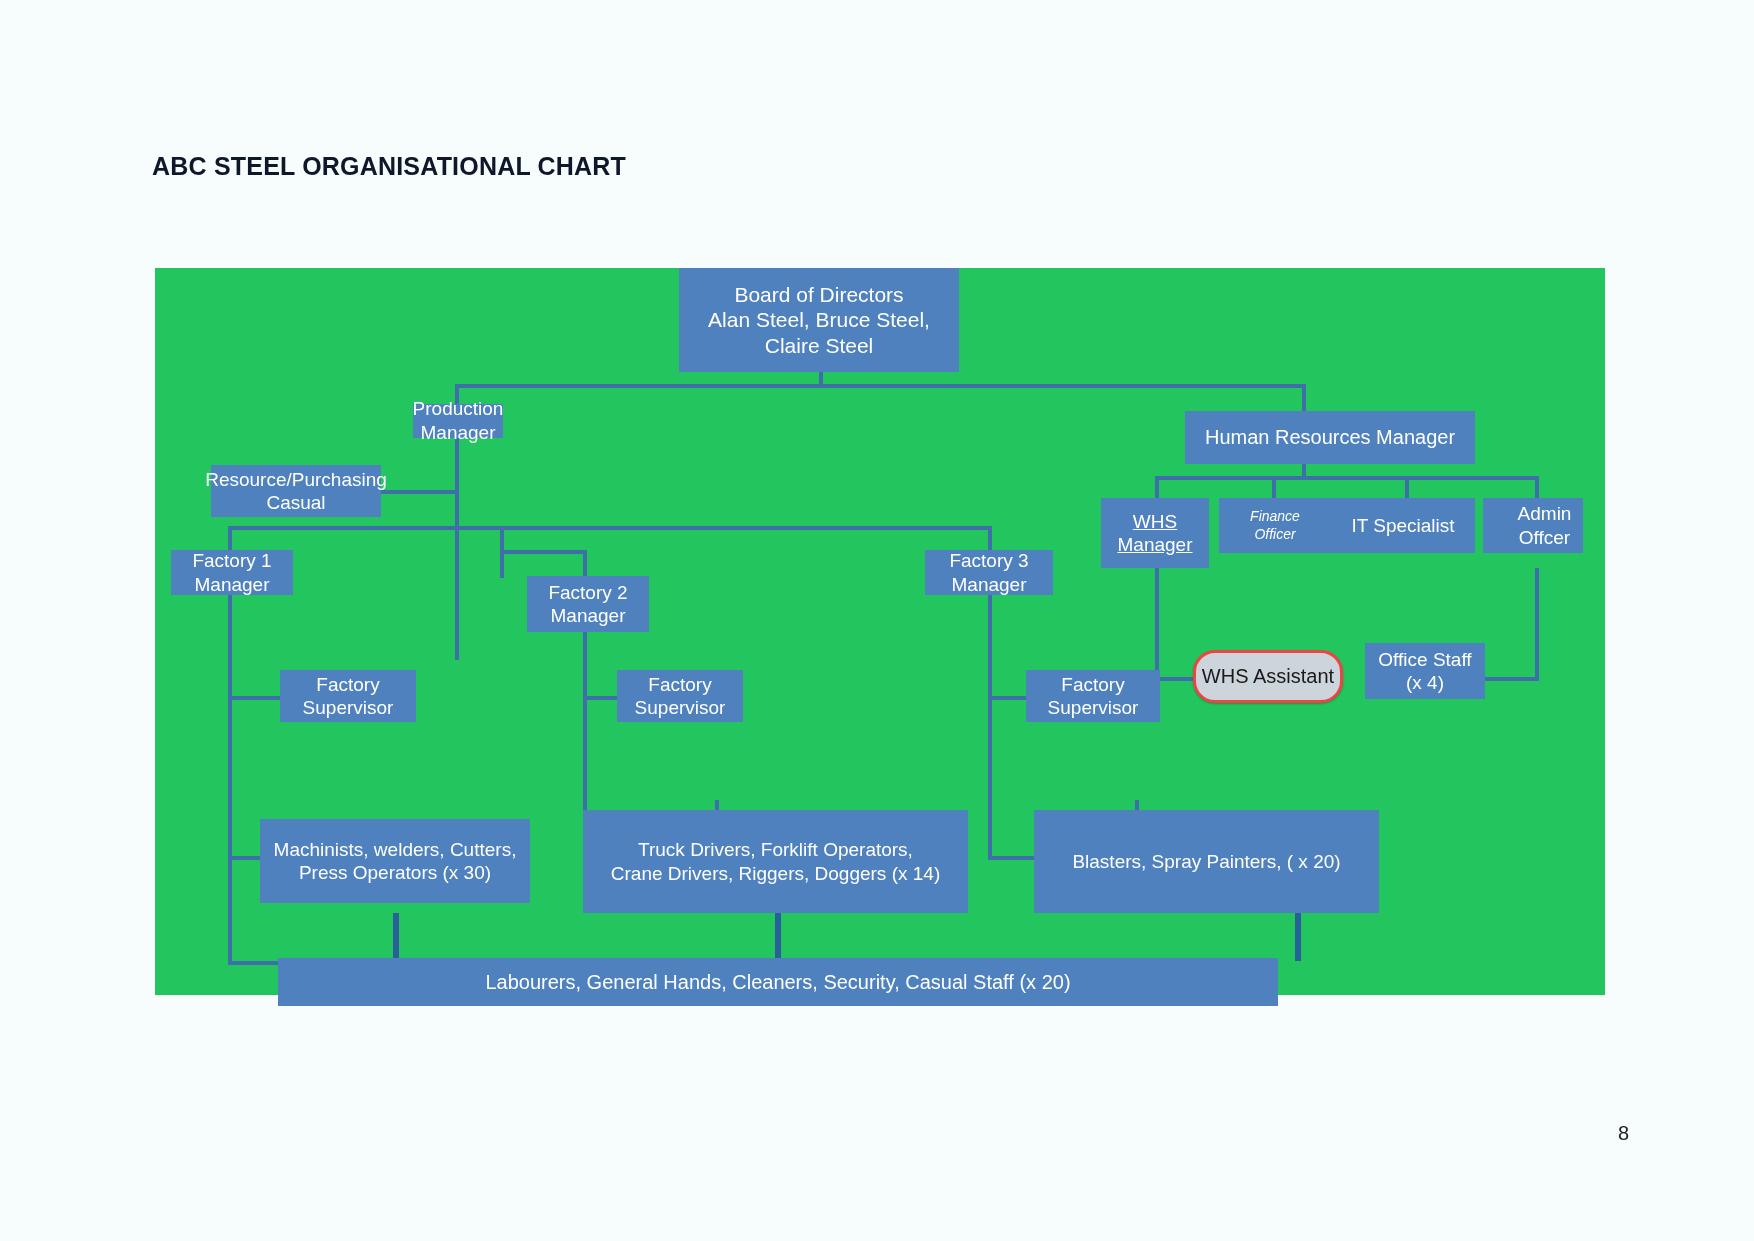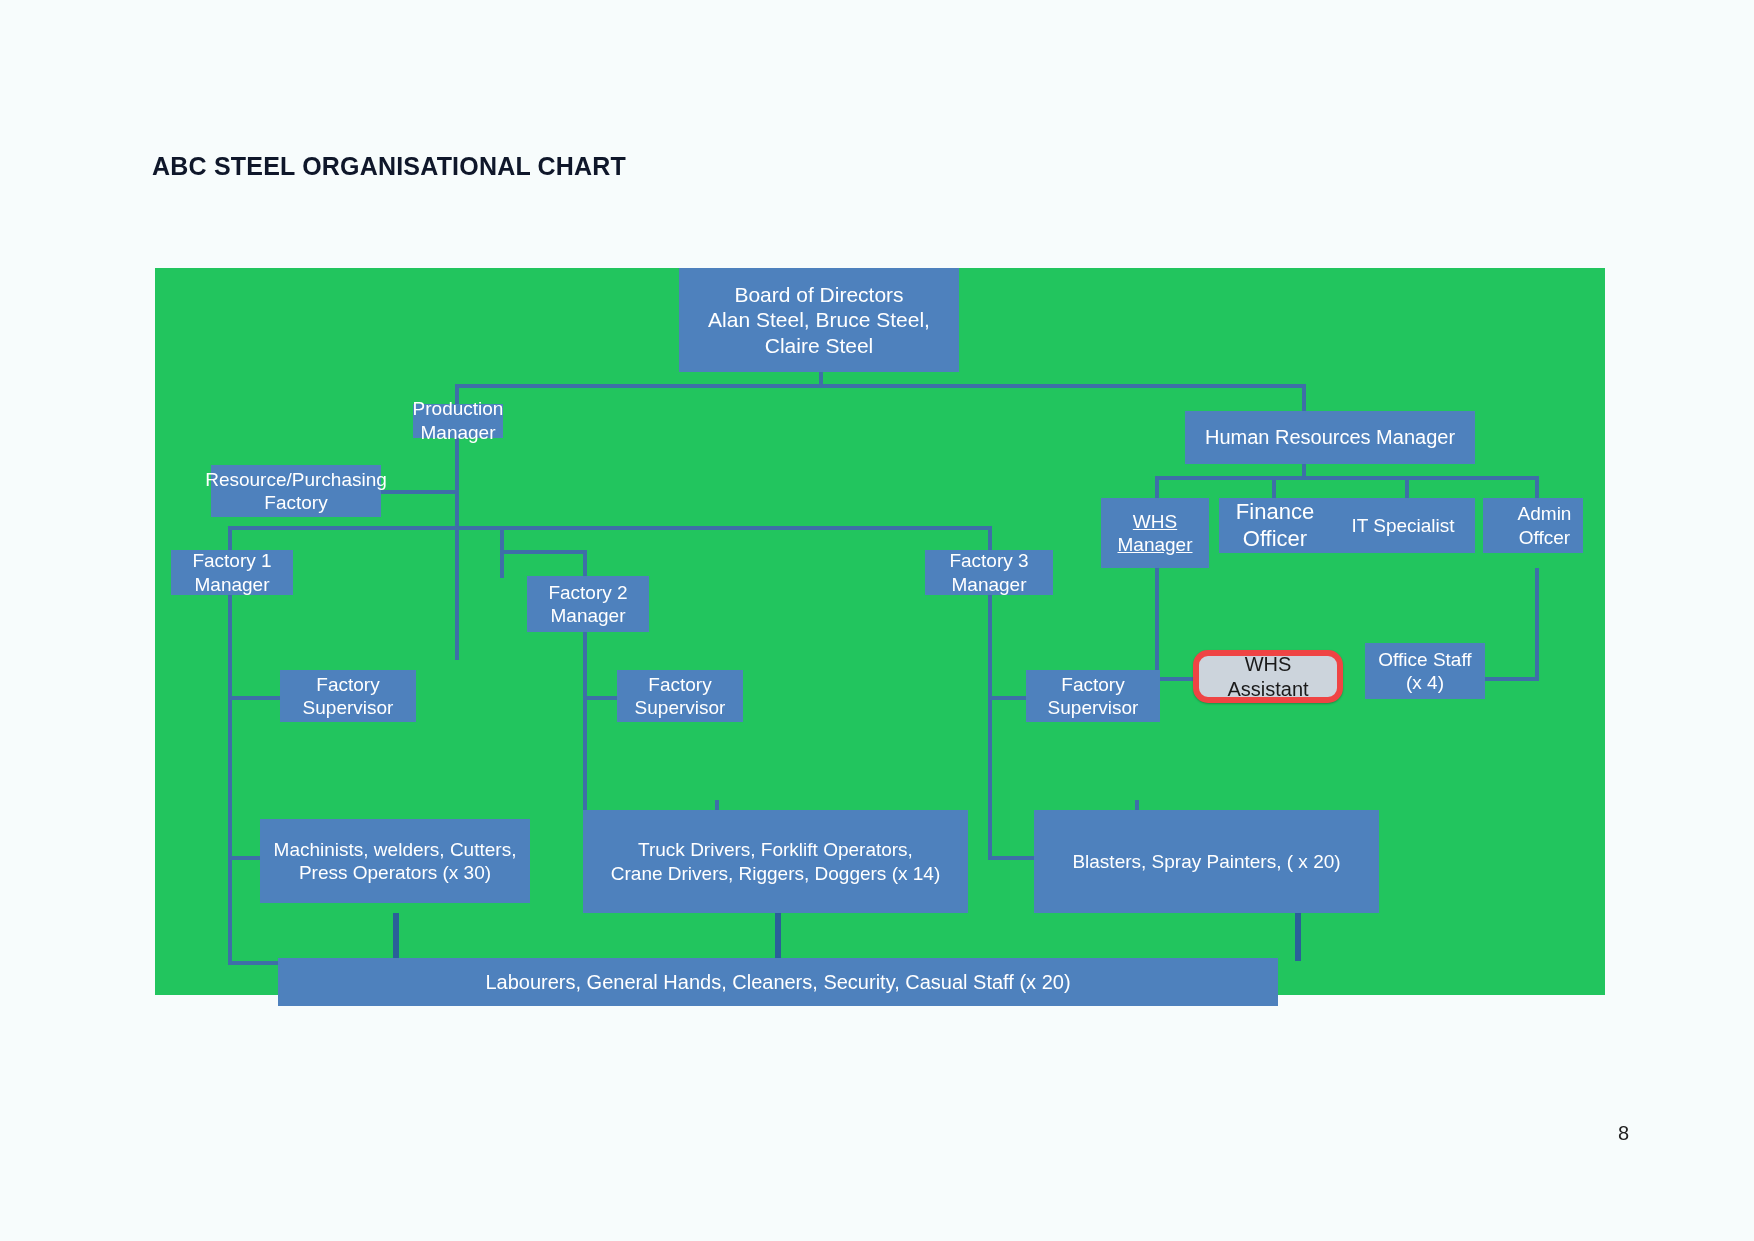--- a/index.html
+++ b/index.html
@@ -58,22 +58,22 @@
     box-sizing: border-box;
     line-height: 1.22;
     padding: 2px 4px;
     z-index: 3;
     white-space: pre-line;
   }
 
   .node.grey {
     background: #ccd4dc;
     color: #1a1a1a;
-    border: 6px solid #ef4444;
-    border-radius: 15px;
+    border: 3px solid #ef4444;
+    border-radius: 22px;
     box-shadow: 0 1px 2px rgba(0,0,0,0.25);
   }
 
   
   .conn {
     position: absolute;
     background: #3e6fa8;
     z-index: 1;
   }
   .conn.h { height: 4px; }
@@ -141,26 +141,26 @@
 
   <div class="node" style="left:524px; top:0px; width:280px; height:104px; font-size:21px;">Board of Directors
 Alan Steel, Bruce Steel, Claire Steel</div>
 
   <div class="node" style="left:258px; top:136px; width:90px; height:34px; font-size:19px; line-height:1.25;">Production
 Manager</div>
 
   <div class="node" style="left:1030px; top:143px; width:290px; height:53px; font-size:20px;">Human Resources Manager</div>
 
   <div class="node" style="left:56px; top:197px; width:170px; height:52px; font-size:19px;">Resource/Purchasing
-Factory</div>
+Casual</div>
 
   <div class="node" style="left:946px; top:230px; width:108px; height:70px; font-size:19px;text-decoration:underline;">WHS
 Manager</div>
 
-  <div class="node" style="left:1064px; top:230px; width:112px; height:55px; font-size:22px;">Finance
+  <div class="node" style="left:1064px; top:230px; width:112px; height:55px; font-size:14px;font-style:italic;">Finance
 Officer</div>
 
   <div class="node" style="left:1176px; top:230px; width:144px; height:55px; font-size:19px;">IT Specialist</div>
 
   <div class="node" style="left:1328px; top:230px; width:100px; height:55px; font-size:19px;padding-left:27px;">Admin
 Offcer</div>
 
   <div class="node grey" style="left:1038px; top:382px; width:150px; height:53px; font-size:20px;">WHS Assistant</div>
 
   <div class="node" style="left:1210px; top:375px; width:120px; height:56px; font-size:19px;">Office Staff

